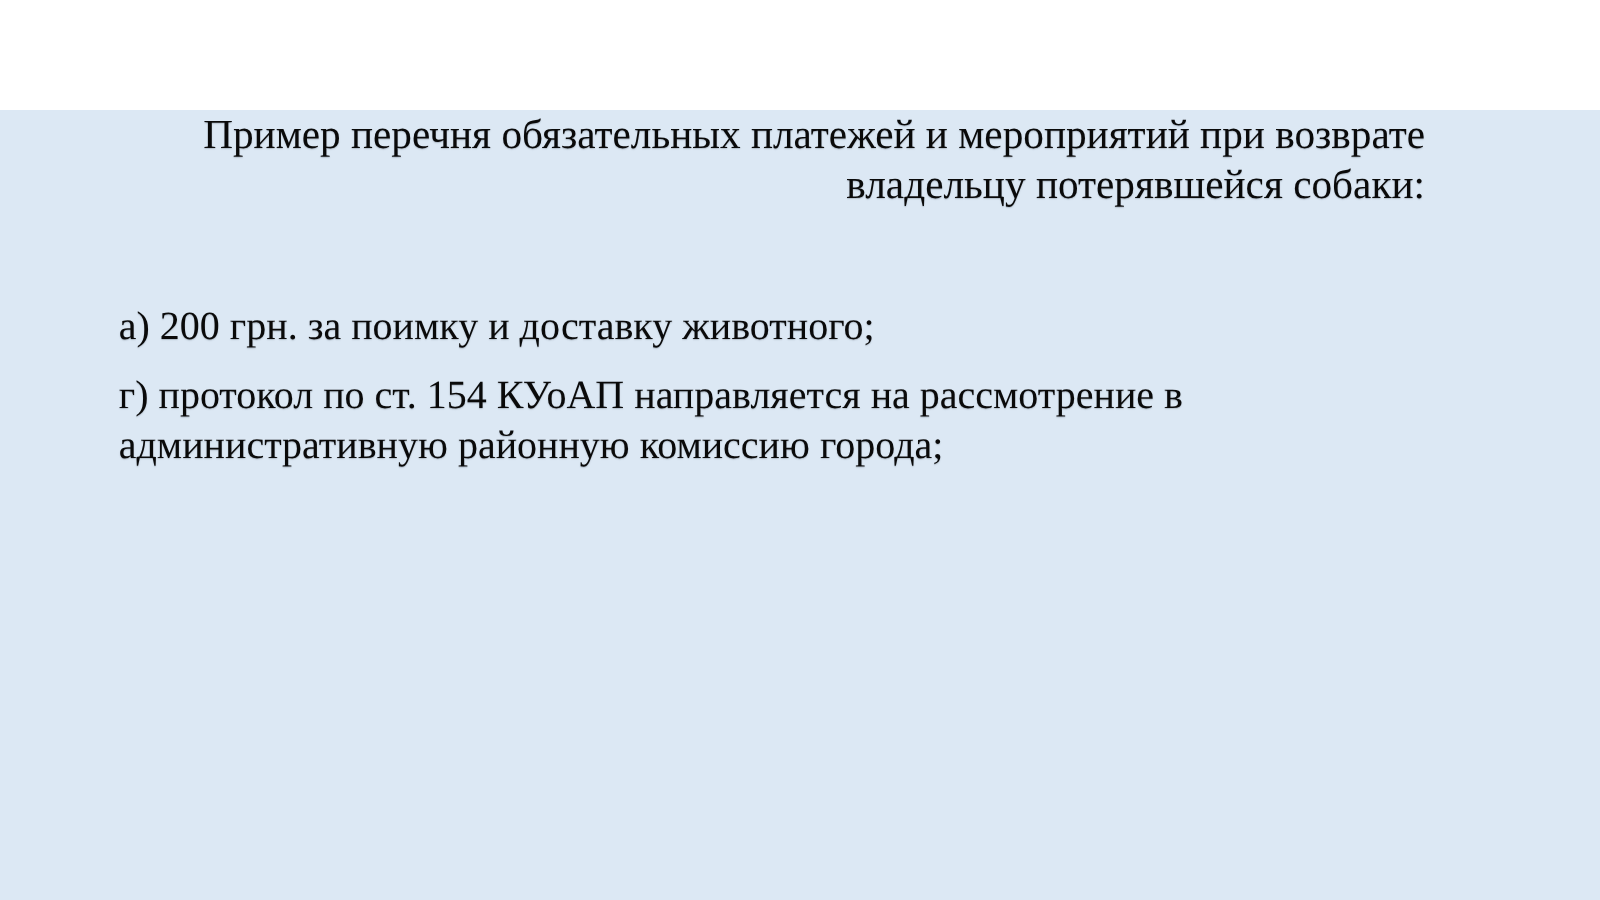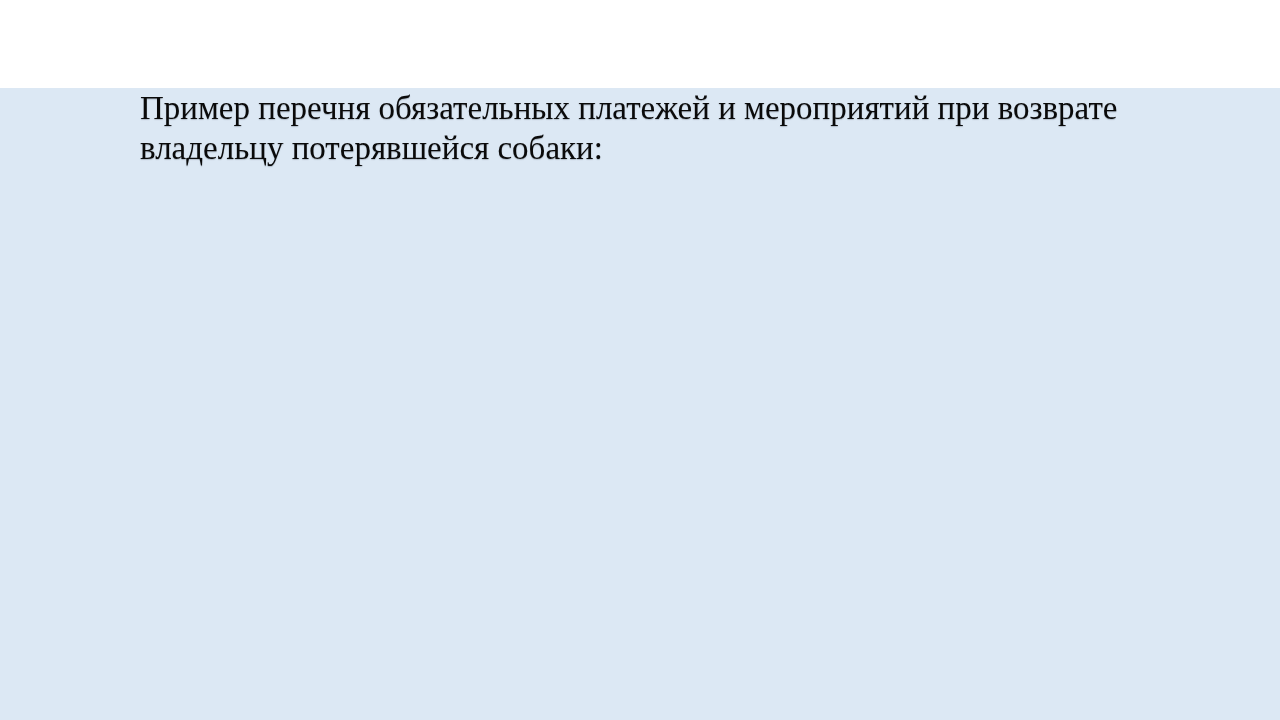--- a/index.html
+++ b/index.html
@@ -12,21 +12,21 @@
     width: 1280px;
     height: 720px;
     background: #dce8f4;
     color: #0a0a0a;
     position: relative;
   }
   .title {
     font-weight: 400;
     font-size: 33px;
     line-height: 40px;
-    text-align: left;
+    text-align: right;
     max-width: 1000px;
     margin: 88px auto 0 auto;
     text-shadow: 0 1px 1px rgba(90,100,115,0.35);
   }
   .body {
     margin: 72px 88px 0 95px;
     font-size: 32px;
     line-height: 40px;
   }
   .item {
@@ -34,14 +34,16 @@
     text-shadow: 0 1px 1px rgba(90,100,115,0.35);
   }
 </style>
 </head>
 <body>
 
 <div class="slide">
   <h1 class="title">Пример перечня обязательных платежей и мероприятий при возврате владельцу потерявшейся собаки:</h1>
 
   <div class="body">
+    <p class="item">а) 200 грн. за поимку и доставку животного;</p>
+    <p class="item">г) протокол по ст. 154 КУоАП направляется на рассмотрение в административную районную комиссию города;</p>
   </div>
 </div>
 
 </body></html>

